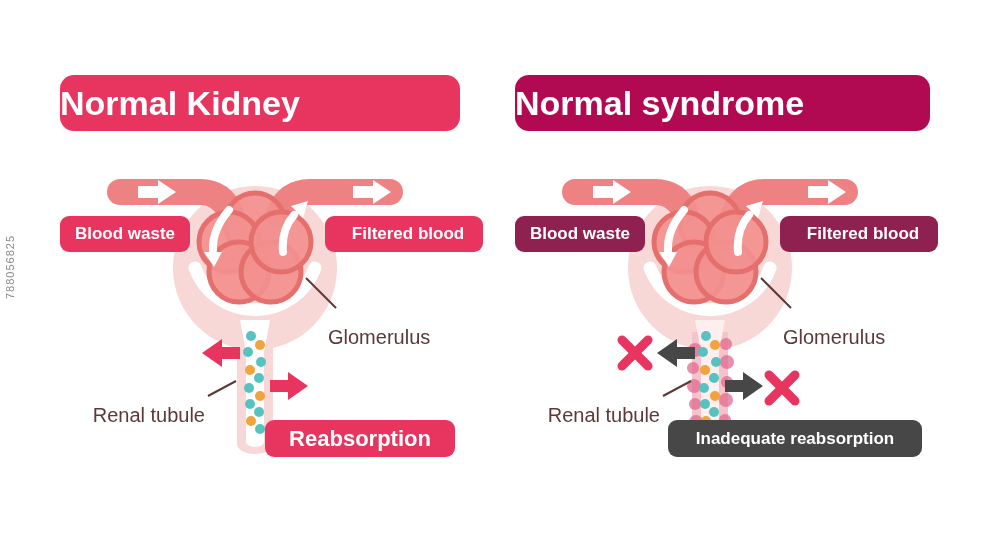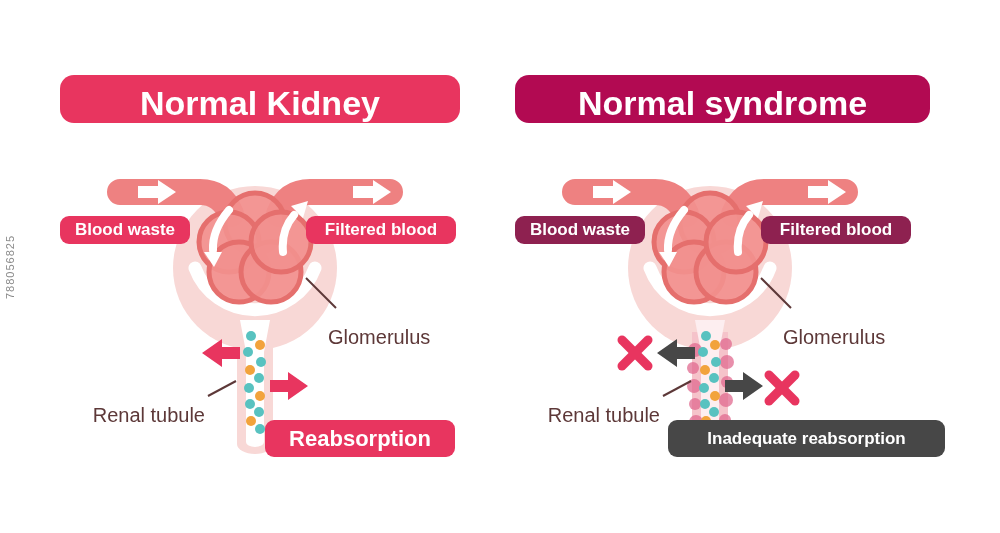--- a/index.html
+++ b/index.html
@@ -10,45 +10,45 @@
   .watermark {
     position:absolute; left:10px; top:50%;
     transform:translate(-50%,-50%) rotate(-90deg);
     font-size:11px; color:#8a8a8a; white-space:nowrap; letter-spacing:1px;
   }
   .panel { position:absolute; top:0; width:500px; height:533px; }
   .panel-normal  { left:0; }
   .panel-fanconi { left:455px; }
 
   .banner {
-    position:absolute; left:60px; top:75px; width:400px; height:48px;
+    position:absolute; left:60px; top:75px; width:400px; height:56px;
     border-radius:14px; color:#fff; font-weight:bold; font-size:34px;
-    text-align:center; line-height:56px;
+    line-height:56px;
   }
   .panel-normal  .banner { background:var(--pink,#e8355f); }
   .panel-fanconi .banner { background:var(--magenta,#b20a52); width:415px; }
 
   .badge {
-    position:absolute; height:28px; border-radius:9px; color:#fff;
+    position:absolute; height:36px; border-radius:9px; color:#fff;
     font-weight:bold; font-size:17px;
     display:flex; align-items:center; justify-content:center;
   }
   .badge::before {
     content:""; position:absolute; top:-5px; width:14px; height:14px;
     background:inherit; transform:rotate(45deg); z-index:-1;
   }
   .badge-top { background:var(--pink,#e8355f); }
   .panel-fanconi .badge-top { background:var(--badge-dark,#8e2150); }
   .badge-blood-waste { left:60px;  top:216px; width:130px; }
   .badge-blood-waste::before { right:24px; }
-  .badge-filtered    { left:306px; top:216px; width:150px; }
+  .badge-filtered    { left:325px; top:216px; width:150px;padding-left:8px; }
   .badge-filtered::before { left:24px; }
   .badge-reabsorption { left:265px; top:420px; width:190px; height:37px; background:var(--pink,#e8355f); font-size:22px; }
   .badge-reabsorption::before { left:22px; }
-  .badge-inadequate { left:213px; top:420px; width:277px; height:37px; background:var(--gray,#474747); }
+  .badge-inadequate { left:213px; top:420px; width:254px; height:37px; background:var(--gray,#474747); }
   .badge-inadequate::before { left:98px; }
 
   .part-label { position:absolute; color:var(--label,#5d3838); font-size:20px;margin-top:16px; }
   .label-glomerulus { left:328px; top:310px; }
   .label-renal { left:55px; top:388px; width:150px; text-align:right; }
 
   svg.diagram { position:absolute; left:0; top:0; }
 
   .vessel { fill:none; stroke:var(--vessel,#ee8181); stroke-width:26; stroke-linecap:round; }
   .flow-white { fill:#ffffff; }

